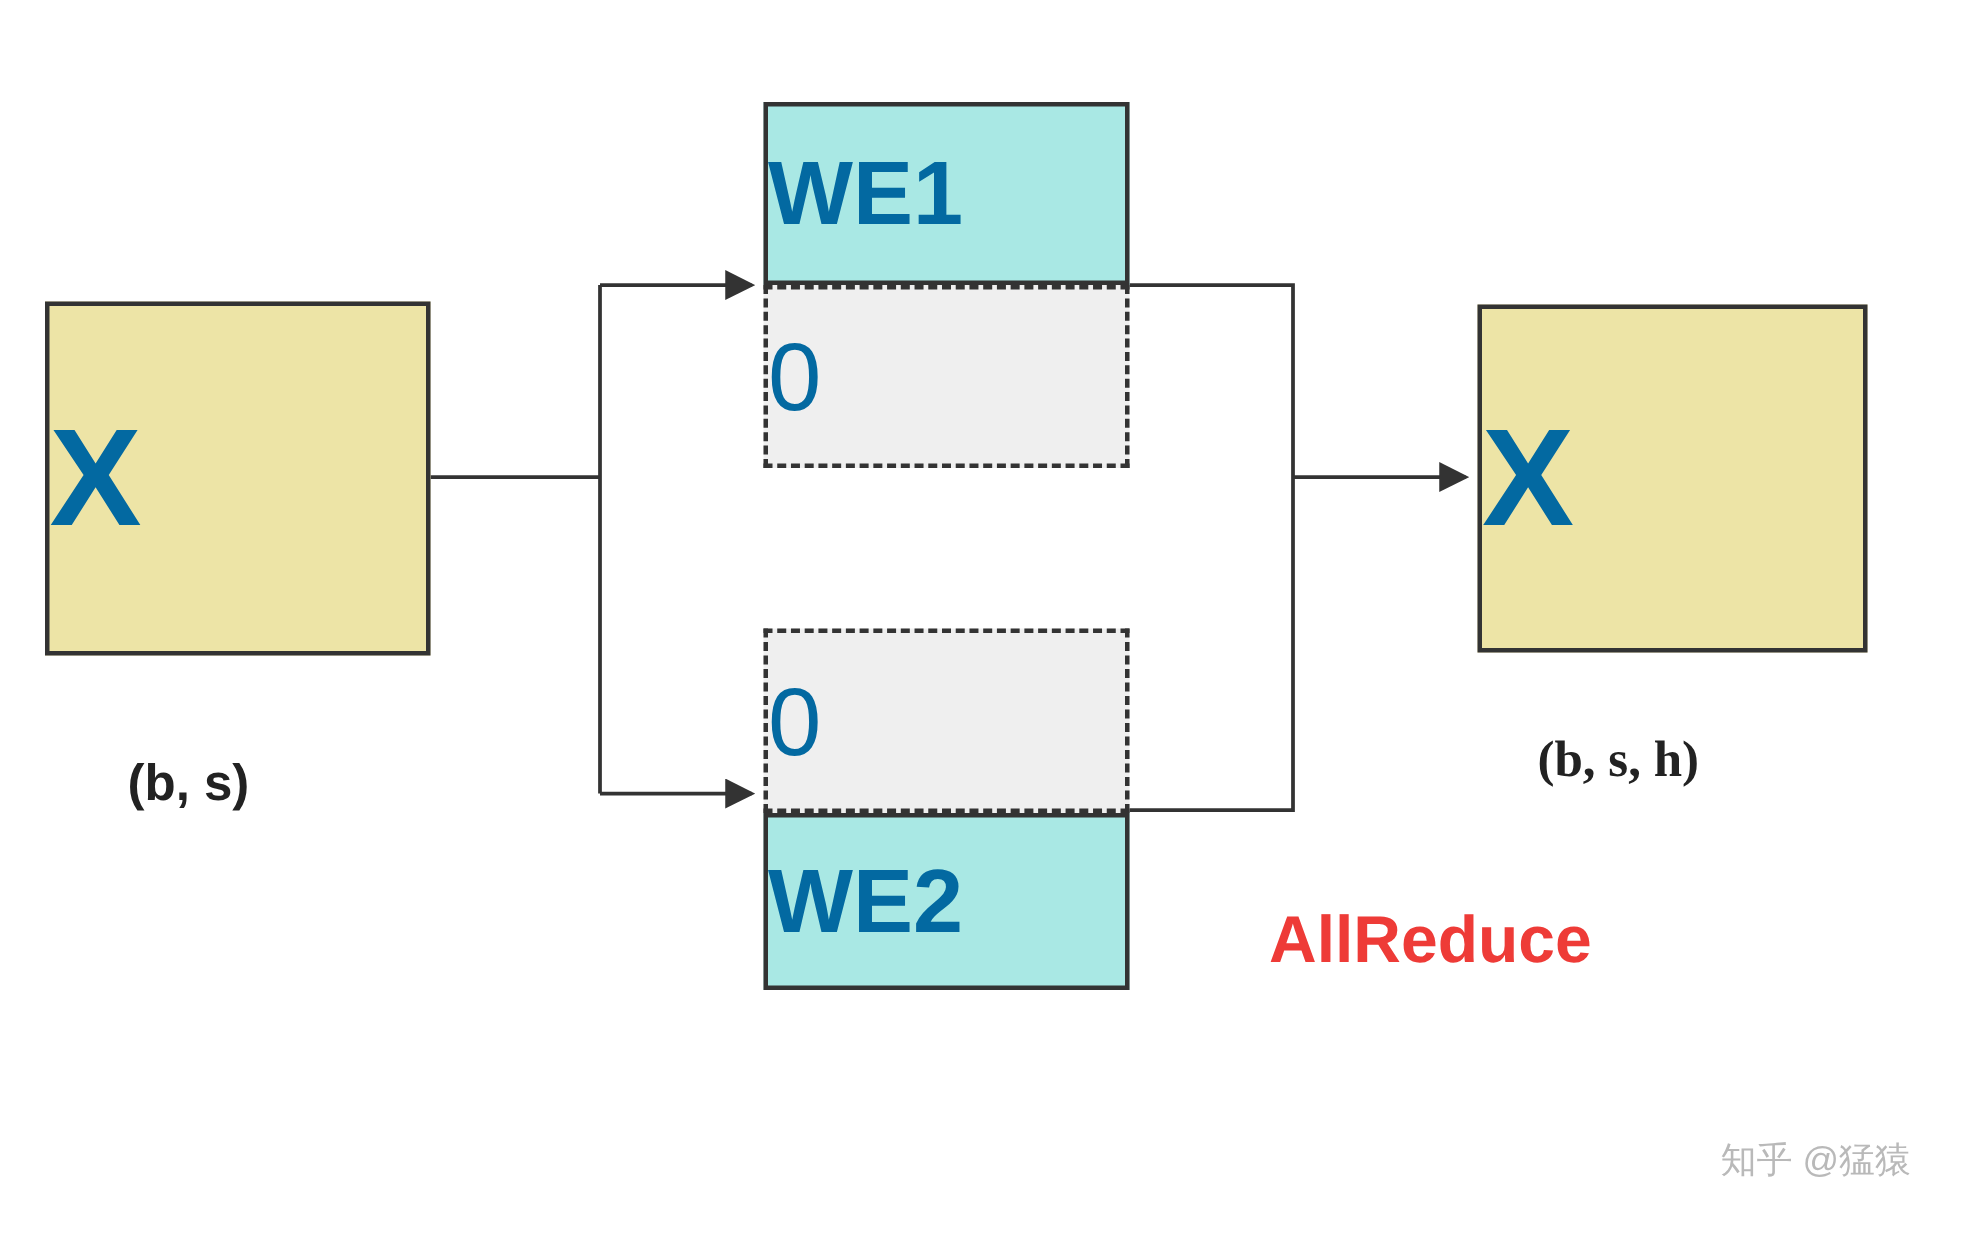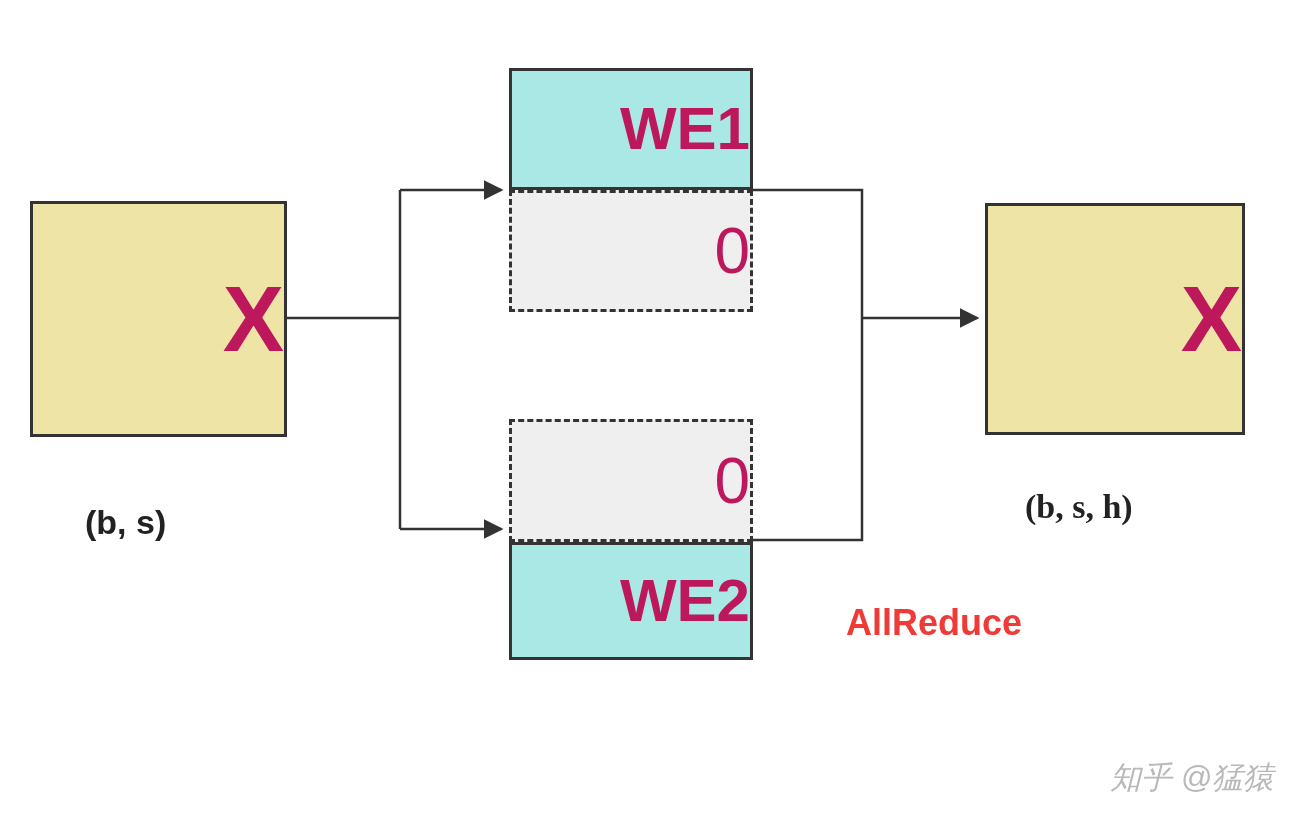--- a/index.html
+++ b/index.html
@@ -21,22 +21,22 @@
     position: absolute;
     left: 0;
     top: 0;
     z-index: 1;
   }
   .box {
     position: absolute;
     box-sizing: border-box;
     display: flex;
     align-items: center;
-    justify-content: flex-end;
-    color: #be185d;
+    justify-content: flex-start;
+    color: #0369a1;
     z-index: 2;
   }
   .solid-border { border: 3px solid #333333; }
   .dashed-border { border: 3px dashed #333333; }
   .fill-yellow { background: #ede4a6; }
   .fill-cyan   { background: #a9e8e4; }
   .fill-gray   { background: #efefef; }
   .x-label {
     font-size: 92px;
     font-weight: 600;
@@ -55,33 +55,32 @@
   .shape-label {
     position: absolute;
     font-size: 34px;
     font-weight: 700;
     color: #222222;
     text-align: left;
     z-index: 2;
   }
   .allreduce-label {
     position: absolute;
-    font-size: 36px;
+    font-size: 44px;
     font-weight: 700;
     color: #ee3b37;
     z-index: 2;
   }
   .watermark {
     position: absolute;
-    font-size: 31px;
+    font-size: 24px;
     font-weight: 400;
     color: #b9b9b9;
     z-index: 2;
     white-space: nowrap;
-    font-style: italic;
   }
 </style>
 </head>
 <body>
 
 <div class="canvas">
 
   <svg class="connectors" width="1312" height="835" viewBox="0 0 1312 835">
     <defs>
       <marker id="arrowhead" markerWidth="8" markerHeight="8" refX="7" refY="4" orient="auto">

